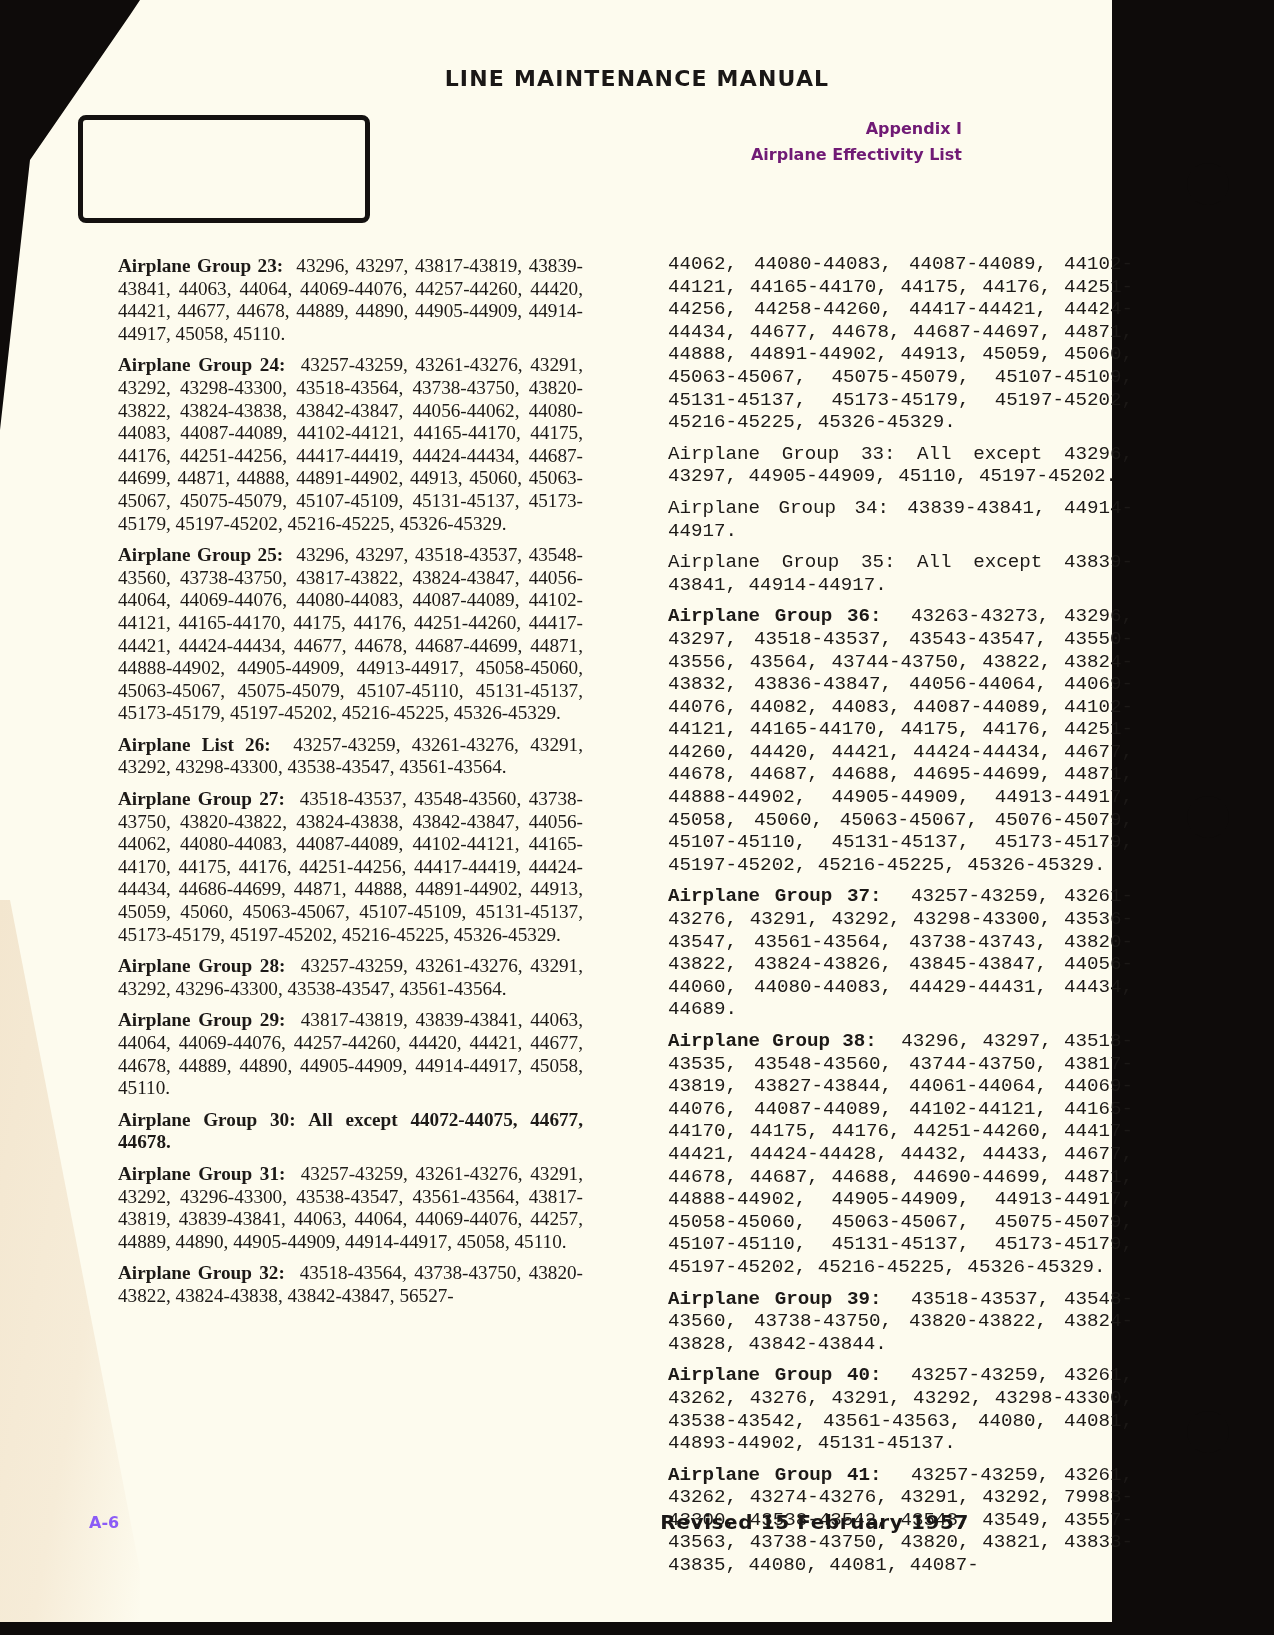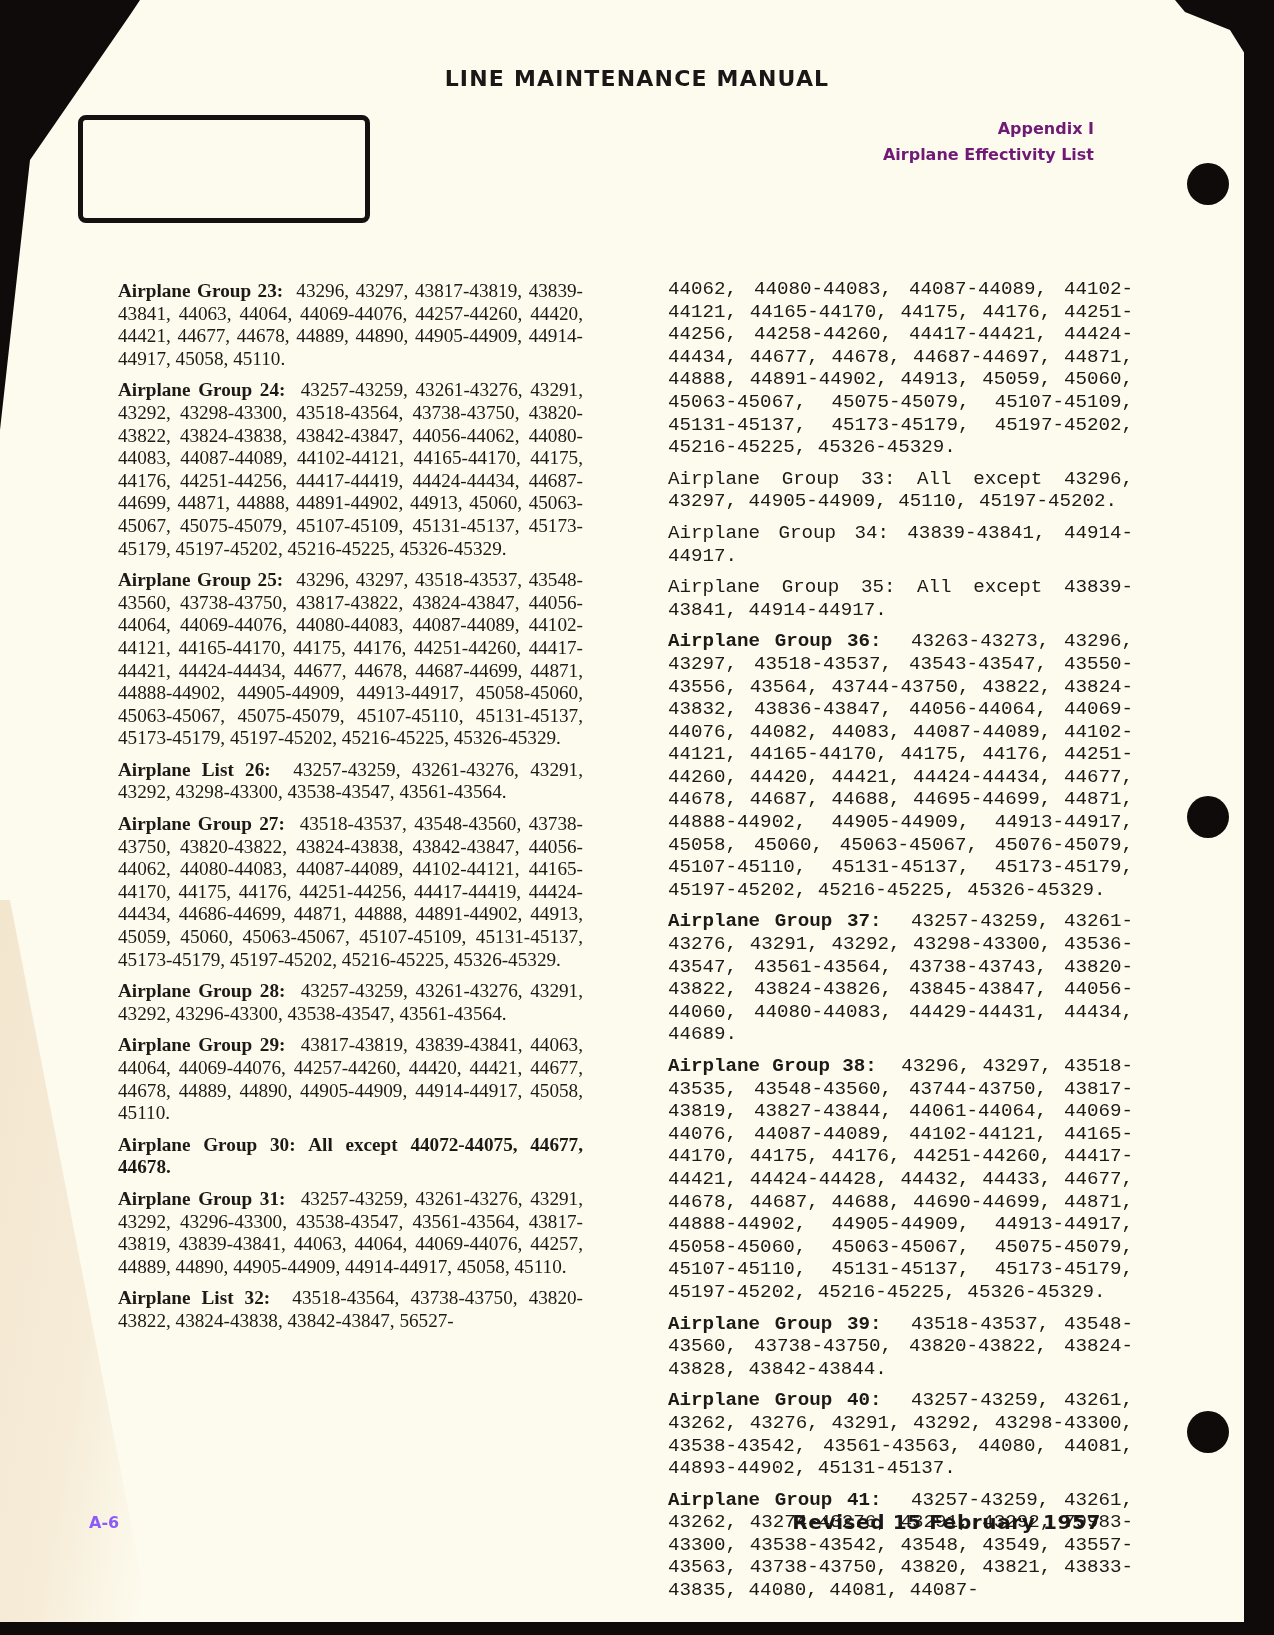--- a/index.html
+++ b/index.html
@@ -2,21 +2,21 @@
 <html><head>
 <meta charset="utf-8">
 <style>
   html, body { margin: 0; padding: 0; }
   body {
     width: 1274px; height: 1635px;
     background: #0e0b0a;
     position: relative; overflow: hidden;
   }
   .page {
-    position: absolute; left: 0; top: 0; width: 1244px; height: 1635px;
+    position: absolute; left: 0; top: 0; width: 1112px; height: 1635px;
     background: #fdfbee;
     clip-path: polygon(140px 0, 1175px 0, 1185px 12px, 1230px 30px, 1258px 75px, 1260px 1580px, 1250px 1622px, 0 1622px, 0 430px, 30px 160px, 130px 15px);
   }
   .page::before {
     content: ""; position: absolute; left: 0; top: 900px; width: 140px; height: 722px;
     background: linear-gradient(100deg, #f3e6cf 0%, #f6ecd8 60%, rgba(253,251,238,0) 100%);
     clip-path: polygon(0 0, 10px 0, 150px 722px, 0 722px);
   }
   .header-title {
     position: absolute; left: 0; width: 1274px; top: 66px;
@@ -34,21 +34,20 @@
     font-size: 16px; line-height: 26px; color: #701a75;
   }
   .punch-hole {
     position: absolute; width: 42px; height: 42px; border-radius: 50%;
     background: #0e0b0a;
   }
   .column {
     position: absolute; top: 255px; width: 465px;
     font-family: "Liberation Serif", serif; font-size: 19.2px; line-height: 22.6px;
     color: #1c1917;
-    margin-top: 25px;
   }
   .column.left { left: 118px; }
   .column.right { left: 668px; top: 253px; font-family: Liberation Mono, monospace; }
   .group {
     margin: 0 0 9px 0; text-align: justify; hyphens: none;
   }
   .group .label { font-weight: bold; }
   .footer-page {
     position: absolute; left: 89px; top: 1513px;
     font-family: "DejaVu Sans", sans-serif; font-weight: bold; font-size: 16px; color: #8b5cf6;
@@ -72,21 +71,21 @@
   <div class="column left">
     <p class="group"><span class="label">Airplane Group 23:</span>&nbsp; <span>43296, 43297, 43817-43819, 43839-43841, 44063, 44064, 44069-44076, 44257-44260, 44420, 44421, 44677, 44678, 44889, 44890, 44905-44909, 44914-44917, 45058, 45110.</span></p>
     <p class="group"><span class="label">Airplane Group 24:</span>&nbsp; <span>43257-43259, 43261-43276, 43291, 43292, 43298-43300, 43518-43564, 43738-43750, 43820-43822, 43824-43838, 43842-43847, 44056-44062, 44080-44083, 44087-44089, 44102-44121, 44165-44170, 44175, 44176, 44251-44256, 44417-44419, 44424-44434, 44687-44699, 44871, 44888, 44891-44902, 44913, 45060, 45063-45067, 45075-45079, 45107-45109, 45131-45137, 45173-45179, 45197-45202, 45216-45225, 45326-45329.</span></p>
     <p class="group"><span class="label">Airplane Group 25:</span>&nbsp; <span>43296, 43297, 43518-43537, 43548-43560, 43738-43750, 43817-43822, 43824-43847, 44056-44064, 44069-44076, 44080-44083, 44087-44089, 44102-44121, 44165-44170, 44175, 44176, 44251-44260, 44417-44421, 44424-44434, 44677, 44678, 44687-44699, 44871, 44888-44902, 44905-44909, 44913-44917, 45058-45060, 45063-45067, 45075-45079, 45107-45110, 45131-45137, 45173-45179, 45197-45202, 45216-45225, 45326-45329.</span></p>
     <p class="group"><span class="label">Airplane List 26:</span>&nbsp; <span>43257-43259, 43261-43276, 43291, 43292, 43298-43300, 43538-43547, 43561-43564.</span></p>
     <p class="group"><span class="label">Airplane Group 27:</span>&nbsp; <span>43518-43537, 43548-43560, 43738-43750, 43820-43822, 43824-43838, 43842-43847, 44056-44062, 44080-44083, 44087-44089, 44102-44121, 44165-44170, 44175, 44176, 44251-44256, 44417-44419, 44424-44434, 44686-44699, 44871, 44888, 44891-44902, 44913, 45059, 45060, 45063-45067, 45107-45109, 45131-45137, 45173-45179, 45197-45202, 45216-45225, 45326-45329.</span></p>
     <p class="group"><span class="label">Airplane Group 28:</span>&nbsp; <span>43257-43259, 43261-43276, 43291, 43292, 43296-43300, 43538-43547, 43561-43564.</span></p>
     <p class="group"><span class="label">Airplane Group 29:</span>&nbsp; <span>43817-43819, 43839-43841, 44063, 44064, 44069-44076, 44257-44260, 44420, 44421, 44677, 44678, 44889, 44890, 44905-44909, 44914-44917, 45058, 45110.</span></p>
     <p class="group"><span class="label">Airplane Group 30:</span> <span class="label">All except 44072-44075, 44677, 44678.</span></p>
     <p class="group"><span class="label">Airplane Group 31:</span>&nbsp; <span>43257-43259, 43261-43276, 43291, 43292, 43296-43300, 43538-43547, 43561-43564, 43817-43819, 43839-43841, 44063, 44064, 44069-44076, 44257, 44889, 44890, 44905-44909, 44914-44917, 45058, 45110.</span></p>
-    <p class="group"><span class="label">Airplane List 32:</span>&nbsp; <span>43518-43564, 43738-43750, 43820-43822, 43824-43838, 43842-43847, 56527-</span></p>
+    <p class="group"><span class="label">Airplane Group 32:</span>&nbsp; <span>43518-43564, 43738-43750, 43820-43822, 43824-43838, 43842-43847, 56527-</span></p>
   </div>
 
   <div class="column right">
     <p class="group"><span>44062, 44080-44083, 44087-44089, 44102-44121, 44165-44170, 44175, 44176, 44251-44256, 44258-44260, 44417-44421, 44424-44434, 44677, 44678, 44687-44697, 44871, 44888, 44891-44902, 44913, 45059, 45060, 45063-45067, 45075-45079, 45107-45109, 45131-45137, 45173-45179, 45197-45202, 45216-45225, 45326-45329.</span></p>
     <p class="group"><span>Airplane Group 33:</span> <span>All except 43296, 43297, 44905-44909, 45110, 45197-45202.</span></p>
     <p class="group"><span>Airplane Group 34:</span> <span>43839-43841, 44914-44917.</span></p>
     <p class="group"><span>Airplane Group 35:</span> <span>All except 43839-43841, 44914-44917.</span></p>
     <p class="group"><span class="label">Airplane Group 36:</span>&nbsp; <span>43263-43273, 43296, 43297, 43518-43537, 43543-43547, 43550-43556, 43564, 43744-43750, 43822, 43824-43832, 43836-43847, 44056-44064, 44069-44076, 44082, 44083, 44087-44089, 44102-44121, 44165-44170, 44175, 44176, 44251-44260, 44420, 44421, 44424-44434, 44677, 44678, 44687, 44688, 44695-44699, 44871, 44888-44902, 44905-44909, 44913-44917, 45058, 45060, 45063-45067, 45076-45079, 45107-45110, 45131-45137, 45173-45179, 45197-45202, 45216-45225, 45326-45329.</span></p>
     <p class="group"><span class="label">Airplane Group 37:</span>&nbsp; <span>43257-43259, 43261-43276, 43291, 43292, 43298-43300, 43536-43547, 43561-43564, 43738-43743, 43820-43822, 43824-43826, 43845-43847, 44056-44060, 44080-44083, 44429-44431, 44434, 44689.</span></p>
     <p class="group"><span class="label">Airplane Group 38:</span>&nbsp; <span>43296, 43297, 43518-43535, 43548-43560, 43744-43750, 43817-43819, 43827-43844, 44061-44064, 44069-44076, 44087-44089, 44102-44121, 44165-44170, 44175, 44176, 44251-44260, 44417-44421, 44424-44428, 44432, 44433, 44677, 44678, 44687, 44688, 44690-44699, 44871, 44888-44902, 44905-44909, 44913-44917, 45058-45060, 45063-45067, 45075-45079, 45107-45110, 45131-45137, 45173-45179, 45197-45202, 45216-45225, 45326-45329.</span></p>

